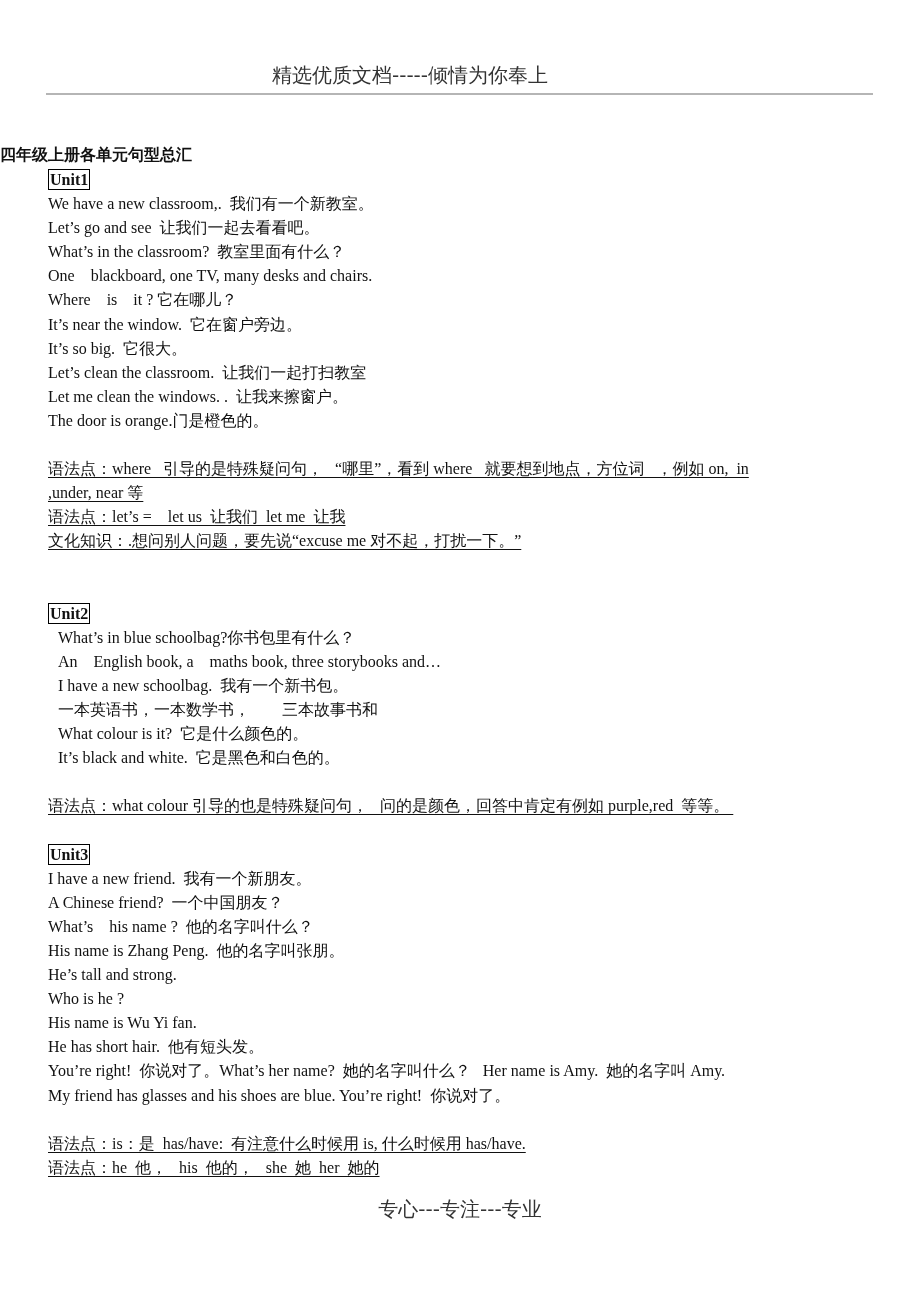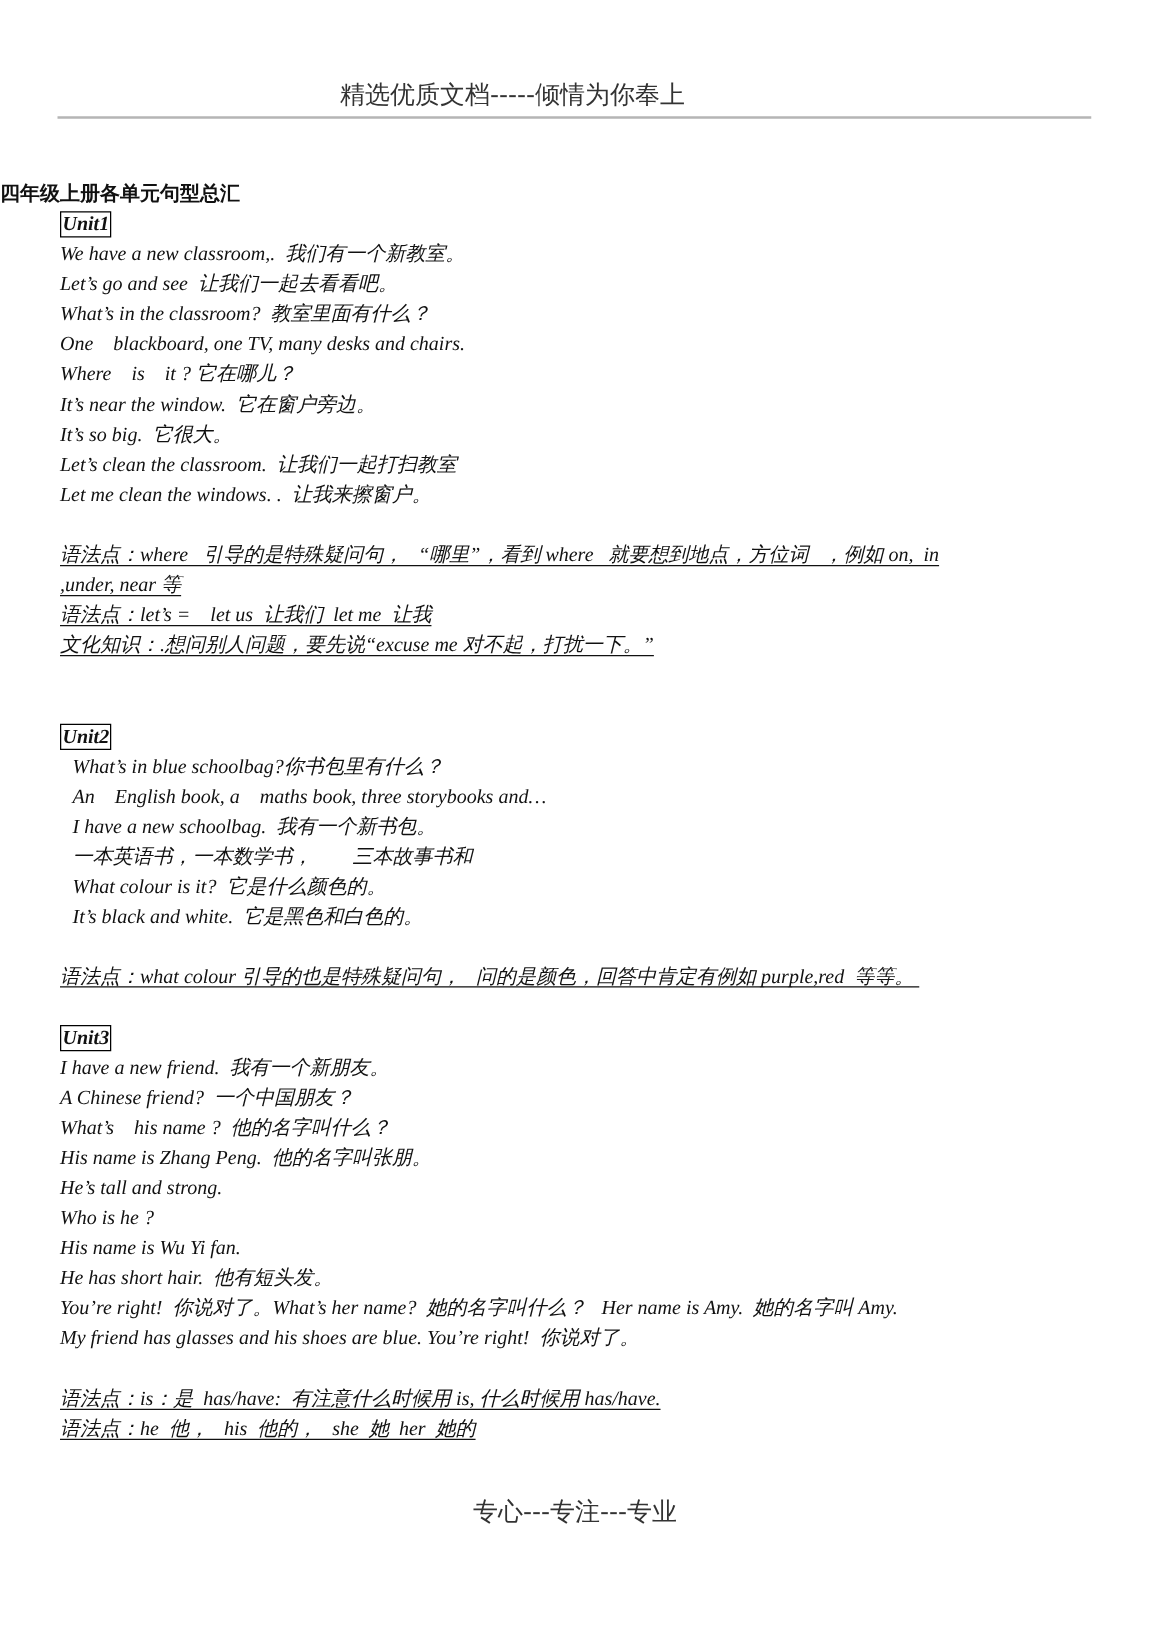--- a/index.html
+++ b/index.html
@@ -5,21 +5,21 @@
     html, body { margin: 0; padding: 0; background: #ffffff; }
     body { width: 920px; height: 1302px; position: relative; overflow: hidden;
            font-family: "Liberation Serif", "DejaVu Serif", serif; color: #111; }
     .page-header { position: absolute; top: 62px; left: 0; width: 820px; text-align: center;
                    font-family: "DejaVu Sans", sans-serif; font-size: 20px; color: #333; letter-spacing: 0px; }
     .header-rule { position: absolute; top: 93px; left: 46px; width: 827px; height: 0;
                    border-top: 2px solid #b5b5b5; }
     .doc-title { position: absolute; top: 145px; left: 0; width: 920px; text-align: left;
                  font-size: 16px; font-weight: bold; }
     .content { position: absolute; top: 168px; left: 48px; width: 826px; font-size: 16px; line-height: 24.1px; }
-    .line { white-space: pre; height: 24.1px; font-style: italic; }
+    .line { white-space: pre; height: 24.1px; }
     .unit-label { display: inline-block; border: 1px solid #000; font-weight: bold; padding: 0 1px;
                   line-height: 19px; margin-top: 1px; }
     .note { text-decoration: underline; text-underline-offset: 3px; white-space: pre; }
     .indent { padding-left: 10px; }
     .blank { height: 24.1px; }
     .page-footer { position: absolute; top: 1196px; left: 0; width: 920px; text-align: center;
                    font-family: "DejaVu Sans", sans-serif; font-size: 20px; color: #333; }
   </style>
 </head>
 <body>
@@ -35,20 +35,21 @@
     <div class="line"><span class="unit-label">Unit1</span></div>
     <div class="line">We have a new classroom,.  我们有一个新教室。</div>
     <div class="line">Let’s go and see  让我们一起去看看吧。</div>
     <div class="line">What’s in the classroom?  教室里面有什么？</div>
     <div class="line">One    blackboard, one TV, many desks and chairs.</div>
     <div class="line">Where    is    it ? 它在哪儿？</div>
     <div class="line">It’s near the window.  它在窗户旁边。</div>
     <div class="line">It’s so big.  它很大。</div>
     <div class="line">Let’s clean the classroom.  让我们一起打扫教室</div>
     <div class="line">Let me clean the windows. .  让我来擦窗户。</div>
+    <div class="line">The door is orange.门是橙色的。</div>
     <div class="blank"></div>
     <div class="line"><span class="note">语法点：where   引导的是特殊疑问句，   “哪里”，看到 where   就要想到地点，方位词   ，例如 on,  in</span></div>
     <div class="line"><span class="note">,under, near 等</span></div>
     <div class="line"><span class="note">语法点：let’s =    let us  让我们  let me  让我</span></div>
     <div class="line"><span class="note">文化知识：.想问别人问题，要先说“excuse me 对不起，打扰一下。”</span></div>
     <div class="blank"></div>
     <div class="blank"></div>
   </section>
 
   <section>

